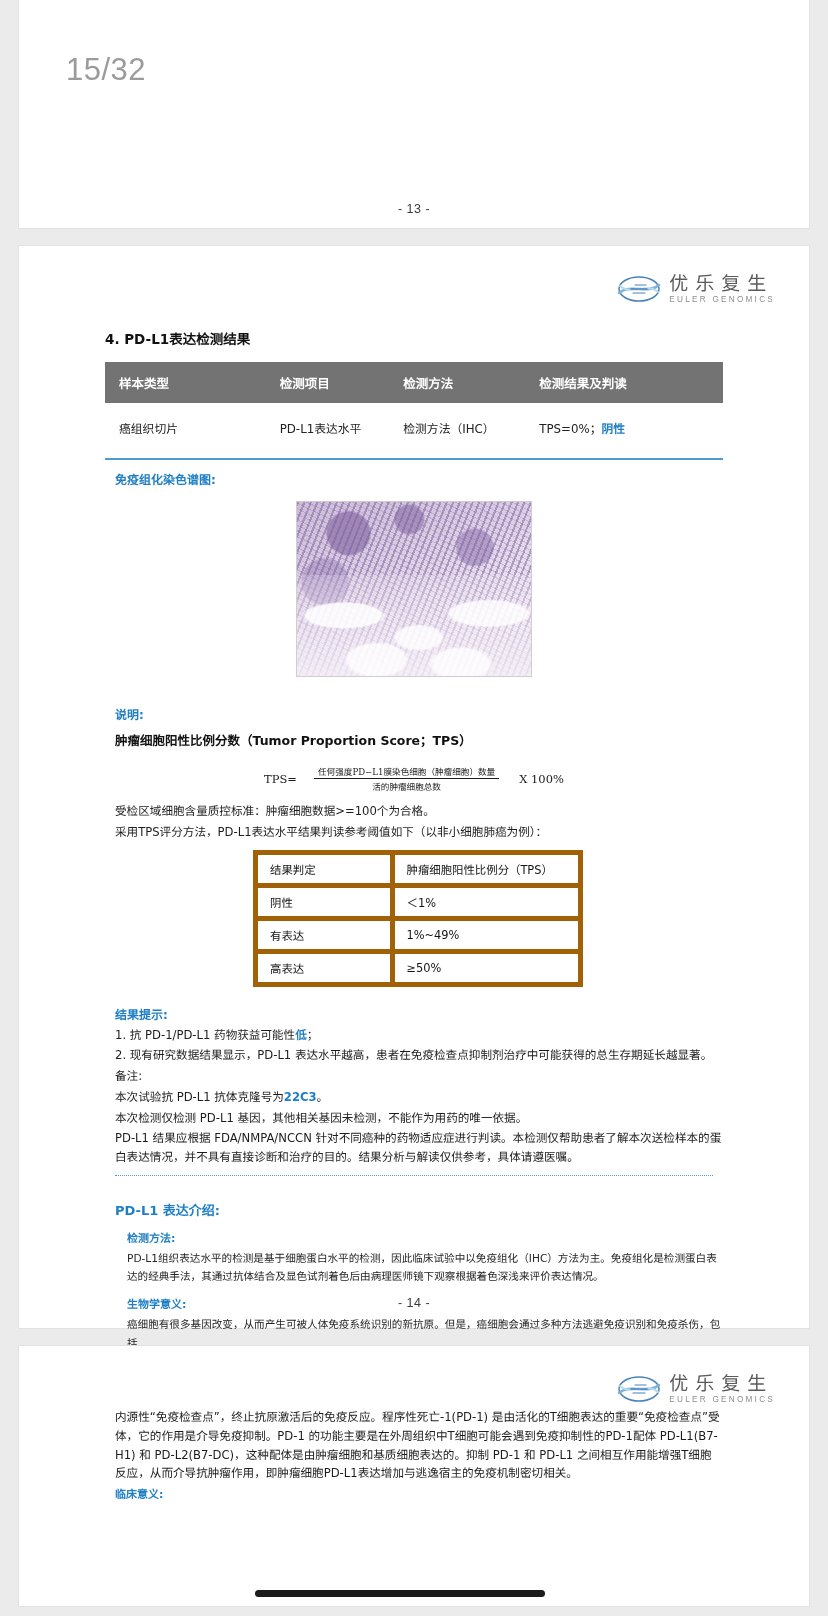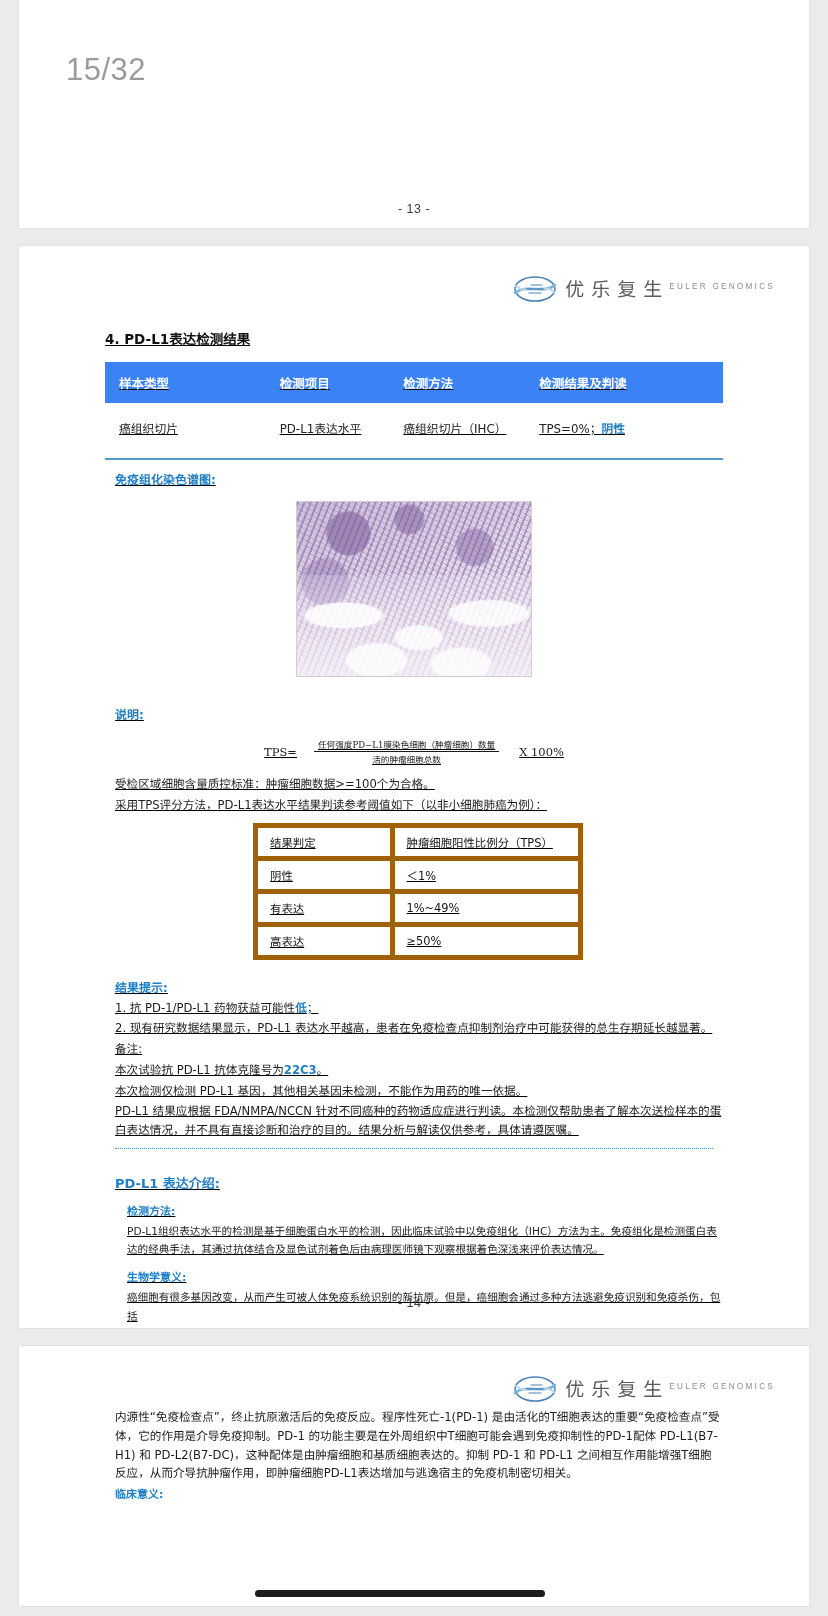--- a/index.html
+++ b/index.html
@@ -52,52 +52,52 @@
 
   
   .logo-wrap {
     position: absolute;
     right: 34px; top: 28px;
     display: flex;
     align-items: center;
     gap: 7px;
   }
   .logo-mark { width: 46px; height: 30px; flex: 0 0 auto; }
-  .logo-text-block { display: flex; flex-direction: row; line-height: 1; }
+  .logo-text-block { display: flex; flex-direction: column; line-height: 1; }
   .logo-cn {
     font-size: 19px;
     color: #5b5b5b;
     letter-spacing: 7px;
     font-family: "DejaVu Sans", sans-serif;
     font-weight: 500;
   }
   .logo-en {
     font-size: 8.2px;
     color: #8d8d8d;
     letter-spacing: 2.25px;
     margin-top: 3px;
     font-family: "Liberation Sans", sans-serif;
   }
 
   
   .content { padding: 0 86px; position: relative; }
-  .content-main { padding-top: 82px; text-decoration: underline; }
+  .content-main { padding-top: 82px; }
 
   .sec-title {
     font-size: 13.5px;
     font-weight: bold;
     color: #111;
     margin: 0 0 14px 0;
     font-family: "DejaVu Sans", sans-serif;
   }
 
   
   .result-table { width: 100%; border-collapse: collapse; table-layout: fixed; }
   .result-table thead th {
-    background: #3b82f6;
+    background: #737373;
     color: #ffffff;
     font-size: 12.5px;
     font-weight: bold;
     text-align: left;
     padding: 11px 0 11px 14px;
     font-family: "DejaVu Sans", sans-serif;
   }
   .result-table tbody td {
     font-size: 11.8px;
     color: #222;
@@ -281,35 +281,36 @@
             <th class="col-a">样本类型</th>
             <th class="col-b">检测项目</th>
             <th class="col-c">检测方法</th>
             <th class="col-d">检测结果及判读</th>
           </tr>
         </thead>
         <tbody>
           <tr>
             <td>癌组织切片</td>
             <td>PD-L1表达水平</td>
-            <td>癌组织切片（IHC）</td>
+            <td>检测方法（IHC）</td>
             <td>
               <span>TPS=0%；</span><span class="neg-flag">阴性</span>
             </td>
           </tr>
         </tbody>
       </table>
 
       <hr class="blue-rule">
       <div class="blue-head">免疫组化染色谱图:</div>
 
       <div class="ihc-figure"></div>
 
       <div class="explain-wrap">
         <div class="blue-head">说明:</div>
+        <div class="explain-title">肿瘤细胞阳性比例分数（Tumor Proportion Score；TPS）</div>
 
         <div class="formula">
           <span class="lhs">TPS=</span>
           <span class="frac">
             <span class="num">任何强度PD−L1膜染色细胞（肿瘤细胞）数量</span>
             <span class="bar"></span>
             <span class="den">活的肿瘤细胞总数</span>
           </span>
           <span class="rhs">X 100%</span>
         </div>

